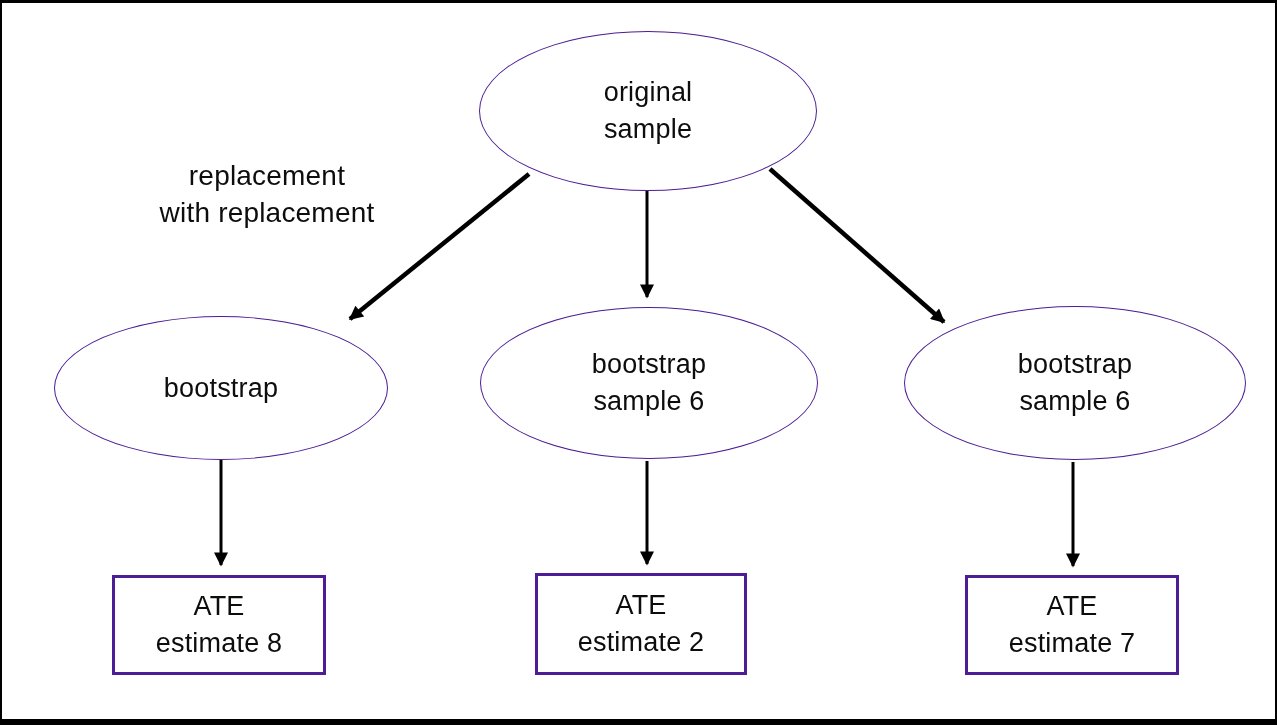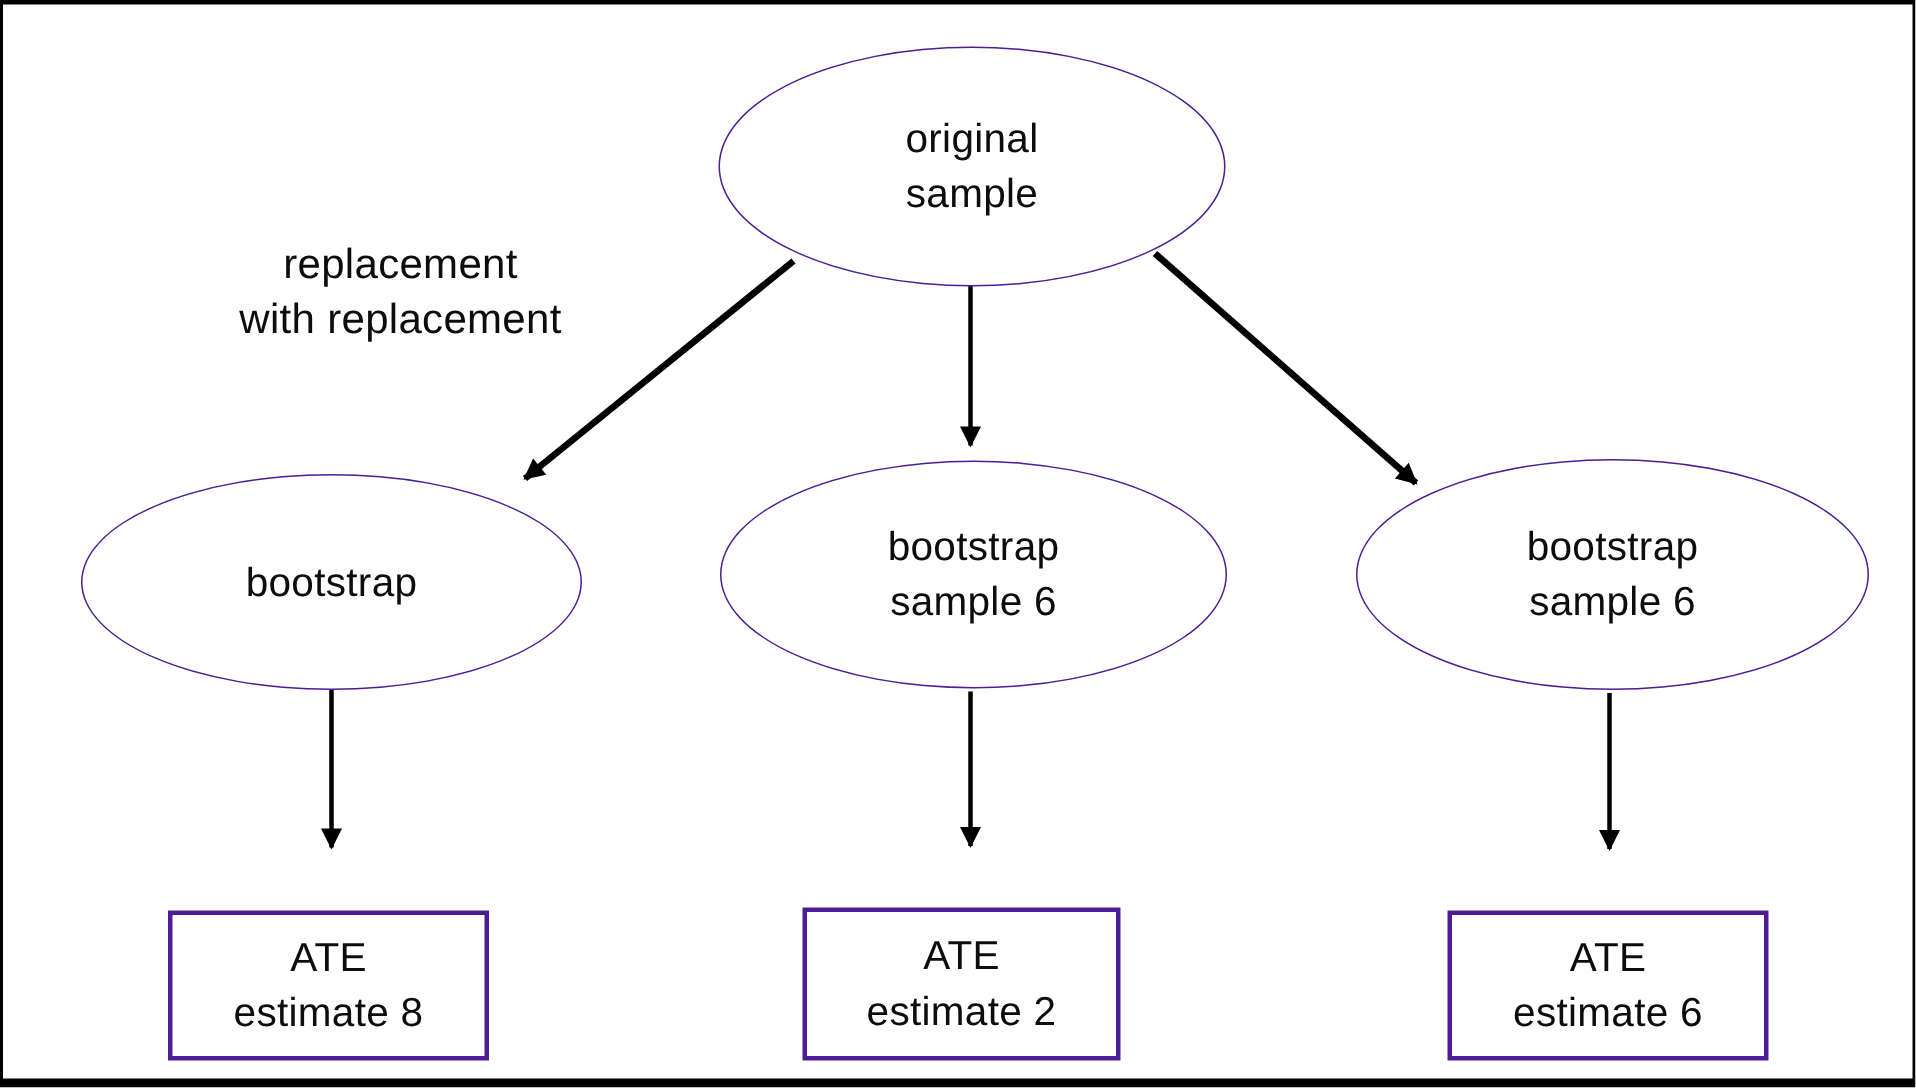--- a/index.html
+++ b/index.html
@@ -36,21 +36,21 @@
     display: flex;
     flex-direction: column;
     align-items: center;
     justify-content: center;
     text-align: center;
     font-size: 27px;
     line-height: 37px;
     letter-spacing: 0.2px;
   }
   .ellipse { border-radius: 50%; }
-  .rect    { border-width: 3px; margin-top: 32px; }
+  .rect    { border-width: 3px; }
 
   .node-original   { left: 477px; top: 28px;  width: 338px; height: 160px; }
   .node-bootstrap1 { left: 52px;  top: 313px; width: 334px; height: 144px; }
   .node-bootstrap2 { left: 478px; top: 304px; width: 338px; height: 152px; }
   .node-bootstrap3 { left: 902px; top: 303px; width: 342px; height: 154px; }
   .node-ate1       { left: 110px; top: 572px; width: 214px; height: 100px; }
   .node-ate2       { left: 533px; top: 570px; width: 212px; height: 102px; }
   .node-ate3       { left: 963px; top: 572px; width: 214px; height: 100px; }
 
   .annotation {
@@ -106,21 +106,21 @@
     <span>estimate 8</span>
   </div>
 
   <div class="node rect node-ate2">
     <span>ATE</span>
     <span>estimate 2</span>
   </div>
 
   <div class="node rect node-ate3">
     <span>ATE</span>
-    <span>estimate 6</span>
+    <span>estimate 7</span>
   </div>
 
   <div class="annotation annot-resampling">
     <div>replacement</div>
     <div>with replacement</div>
   </div>
 
 
 </div>
 

